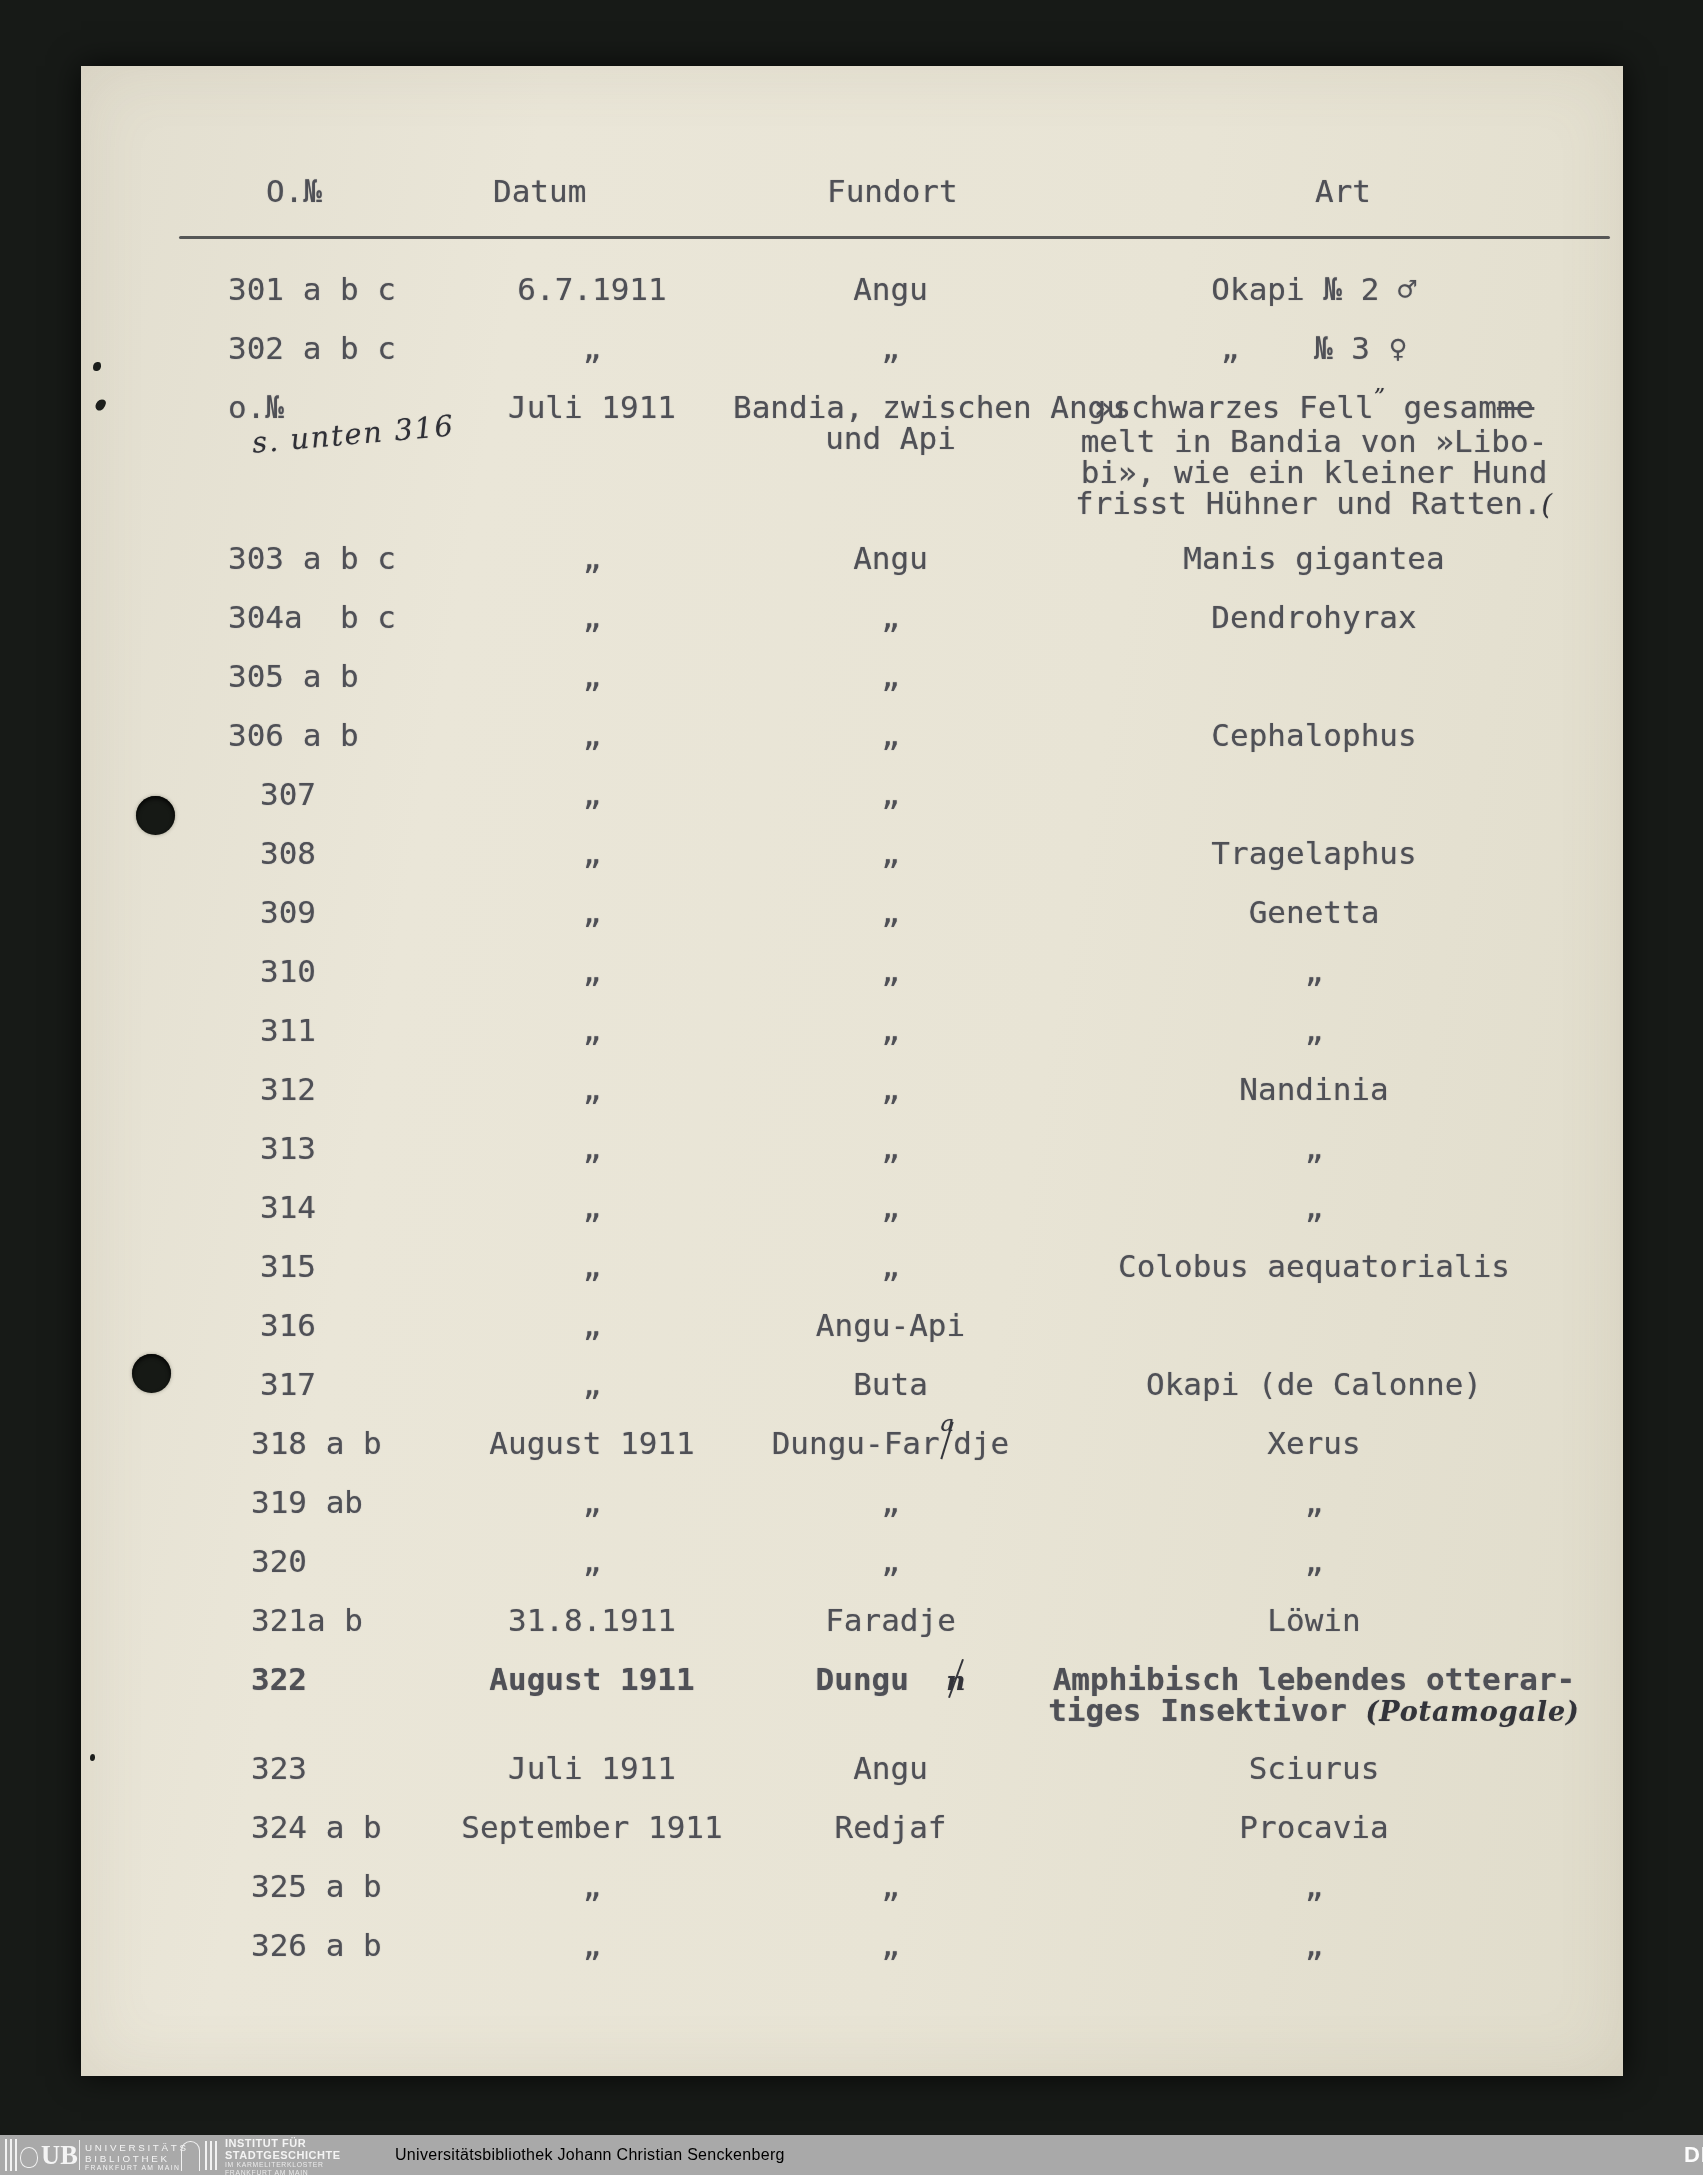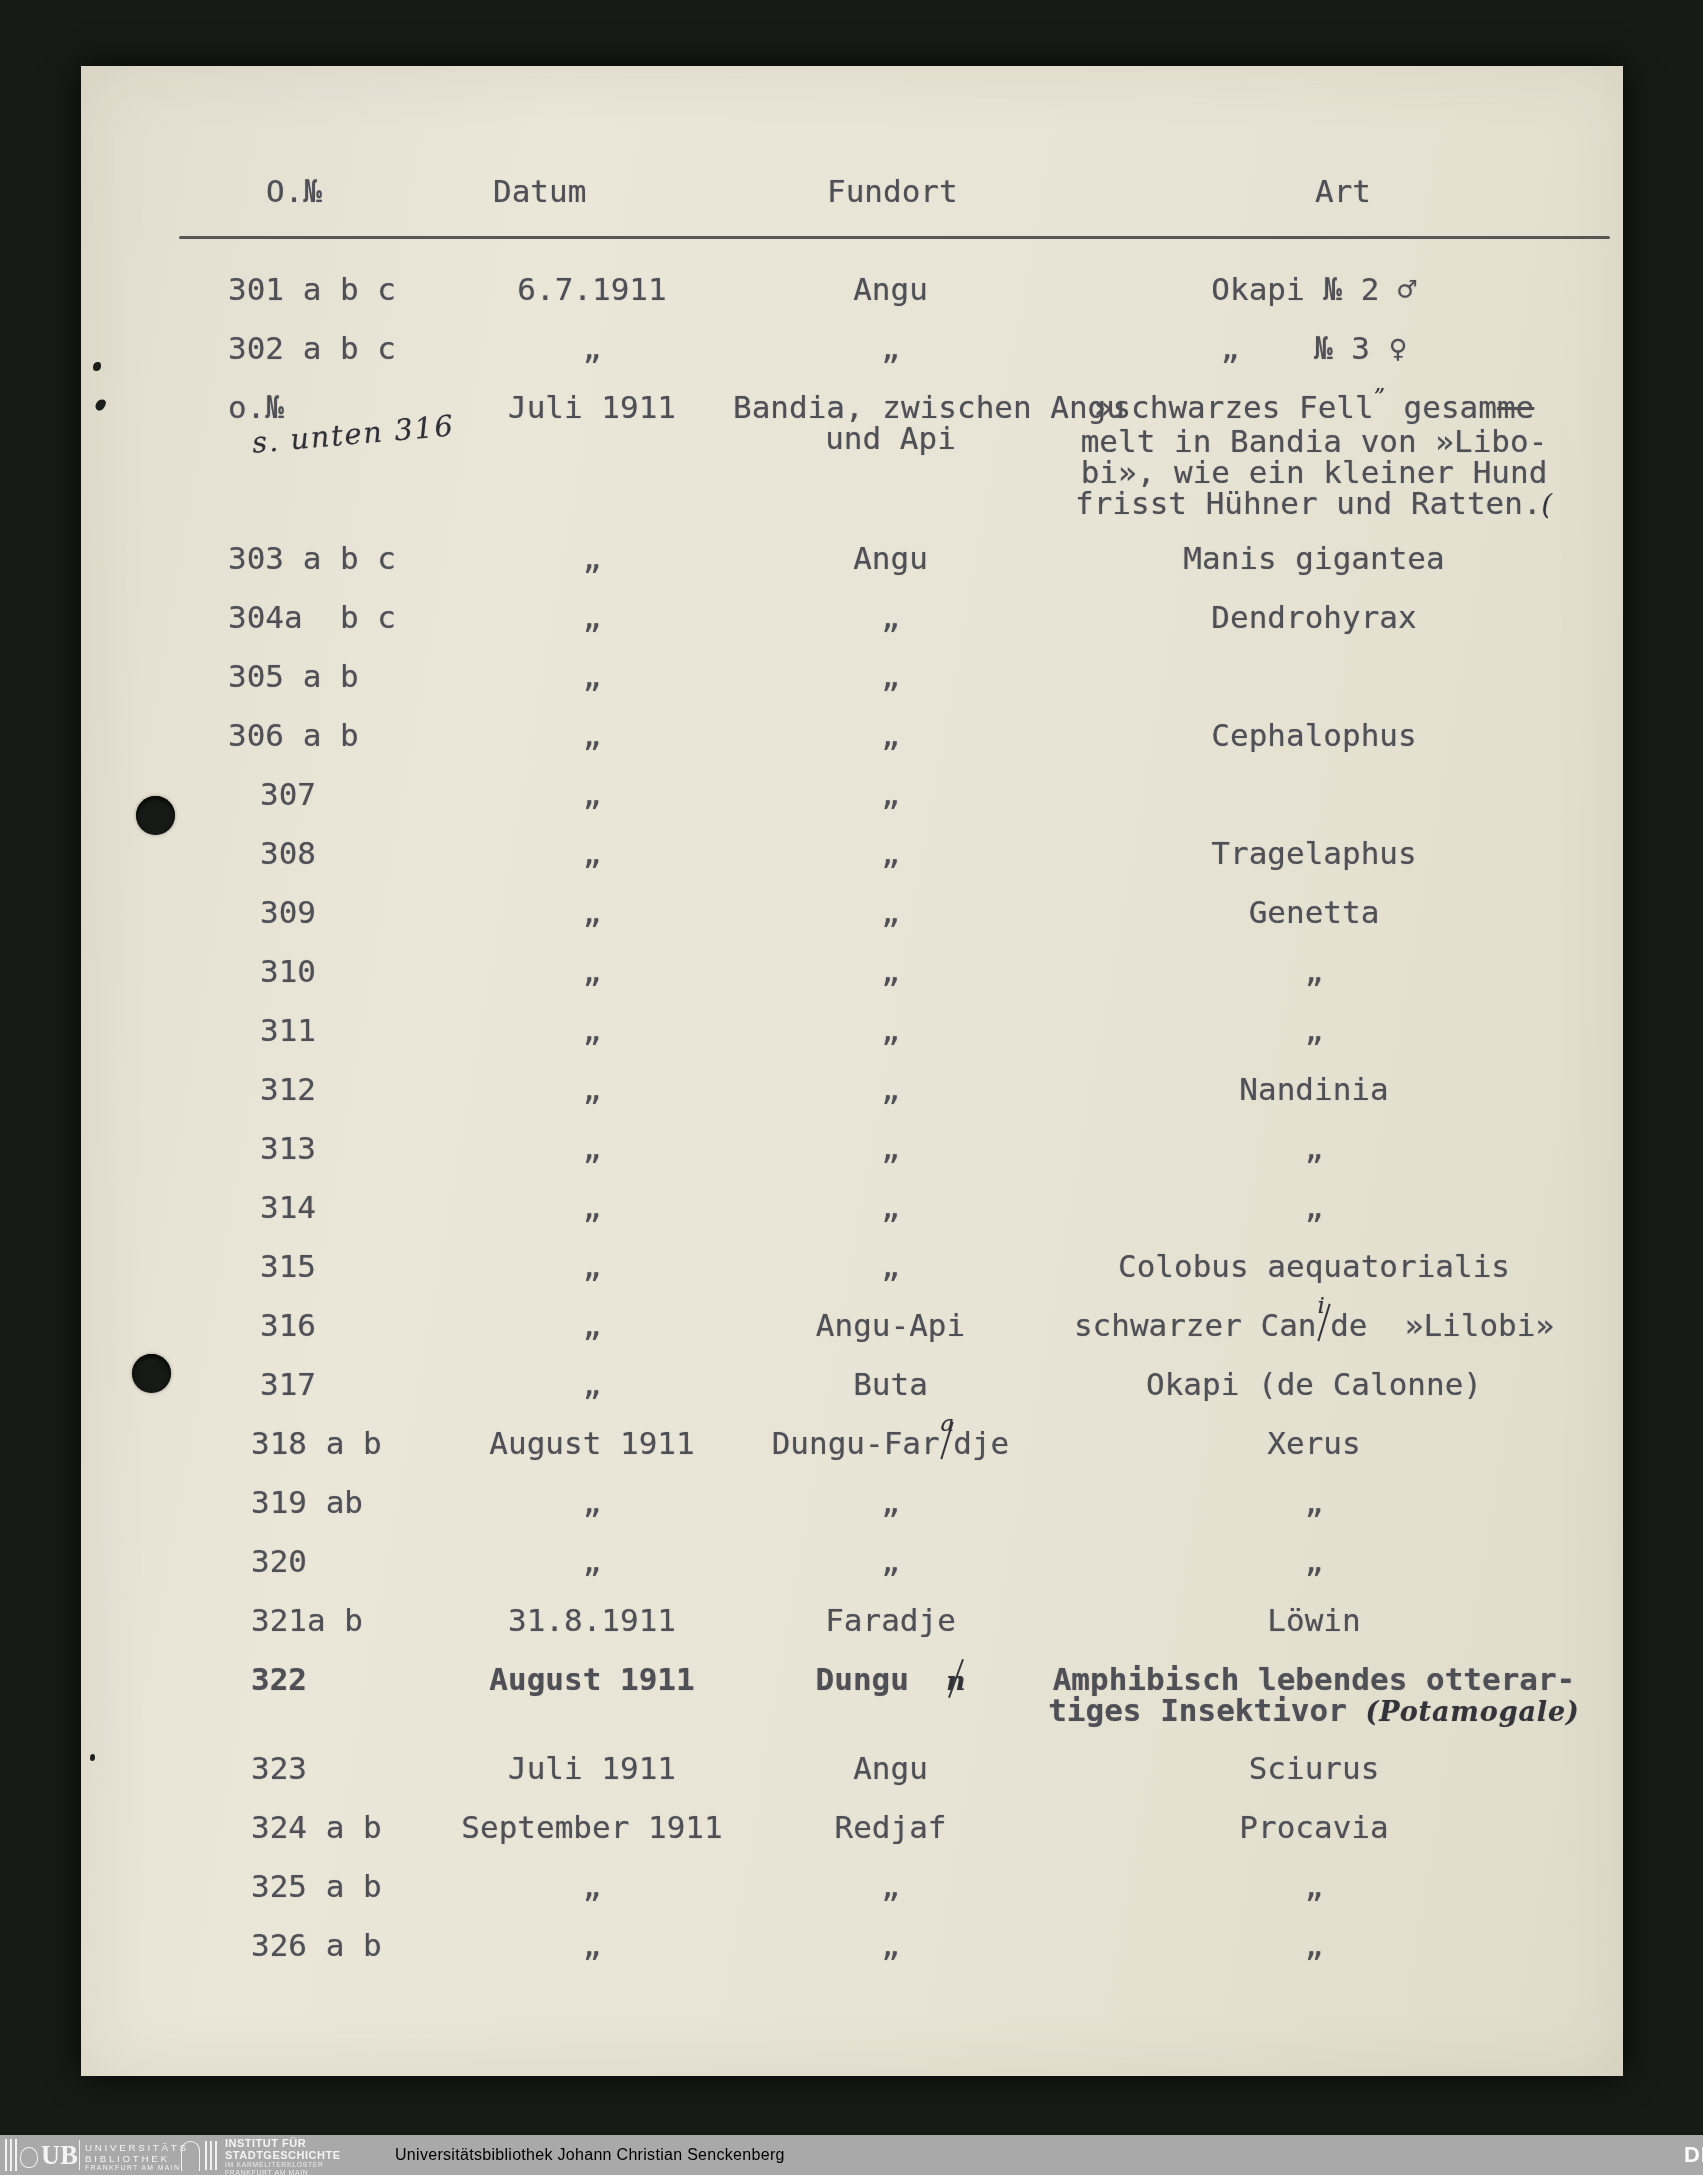--- a/index.html
+++ b/index.html
@@ -307,23 +307,20 @@
       <div class="row typ ind2" style="height: 31px;">
     <div class="cell c-no">
           <div class="line"><span class="seg-p">316</span></div>
         </div>
     <div class="cell c-datum" style="padding-right: 34px;">
           <div class="line"><span class="seg-p">„</span></div>
         </div>
     <div class="cell c-fundort">
           <div class="line"><span class="seg-p">Angu-Api</span></div>
         </div>
-    <div class="cell c-art">
-          <div class="line"><span class="seg-p">schwarzer Can</span><span class="seg-ins"><span class="ins-ch">i</span></span><span class="seg-p">de  »Lilobi»</span></div>
-        </div>
   </div>
       <div class="row typ ind2" style="height: 31px;">
     <div class="cell c-no">
           <div class="line"><span class="seg-p">317</span></div>
         </div>
     <div class="cell c-datum" style="padding-right: 34px;">
           <div class="line"><span class="seg-p">„</span></div>
         </div>
     <div class="cell c-fundort">
           <div class="line"><span class="seg-p">Buta</span></div>

